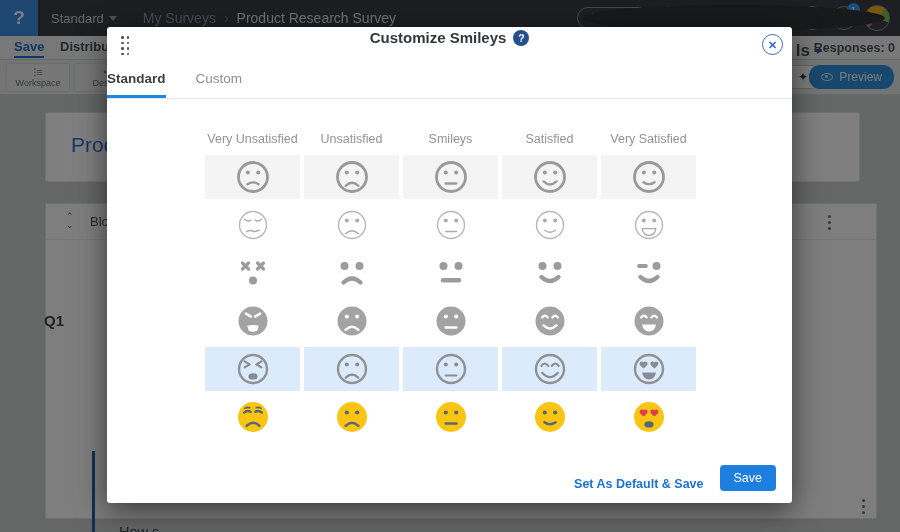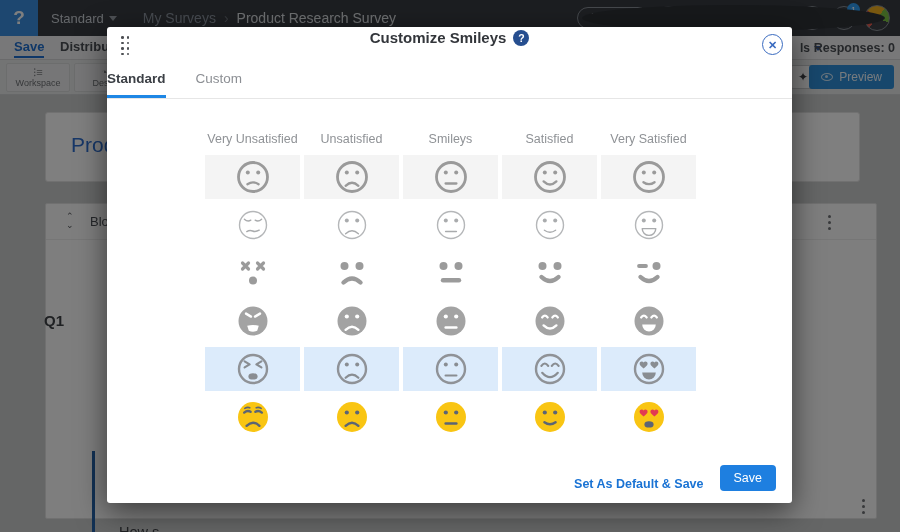--- a/index.html
+++ b/index.html
@@ -20,29 +20,29 @@
   .pill { border:1px solid #8a9098; border-radius:12px; color:#e3e6ea; font-size:12px; padding:3px 11px; display:flex; align-items:center; gap:6px; }
   .circle-btn { width:24px; height:24px; border:1px solid #8a9098; border-radius:50%; display:flex; align-items:center; justify-content:center; color:#d9dde2; font-size:12px; position:relative; }
   .upgrade { background:var(--upgrade-gold); color:#6e5607; font-weight:bold; font-size:12px; border-radius:3px; padding:4px 13px; }
   .badge { position:absolute; top:-4px; right:-5px; background:#2f9df2; color:#fff; border-radius:50%; width:13px; height:13px; font-size:9px; display:flex; align-items:center; justify-content:center; }
   .avatar { width:26px; height:26px; border-radius:50%; background:conic-gradient(from 220deg, #e05a4e 0 25%, #f2b01e 0 50%, #7ac142 0 70%, #3c4046 0); border:1px solid #8a9098; }
   .avatar .hole { position:absolute; inset:5px; border-radius:50%; background:#2e3237; }
 
   .tabbar { position:absolute; left:0; top:36px; width:900px; height:24px; background:#f0f1f2; border-bottom:1px solid #d4d5d7; }
   .tab-edit { position:absolute; left:14px; top:3px; color:#1f6fd0; font-size:13px; font-weight:bold; border-bottom:2px solid #1f6fd0; padding-bottom:2px; }
   .tab-distribute { position:absolute; left:60px; top:3px; color:#4a4e54; font-size:13px; font-weight:bold; }
-  .partial-menu { position:absolute; right:78px; top:5px; color:#4a4e54; font-size:12px; font-weight:bold; display:flex; gap:4px; align-items:center; }
+  .partial-menu { position:absolute; right:78px; top:5px; color:#4a4e54; font-size:17px; font-weight:bold; display:flex; gap:4px; align-items:center; }
   .partial-menu .caret { border-top-color:#35589c; }
   .responses { position:absolute; right:5px; top:5px; color:#4a4e54; font-size:12.5px; font-weight:bold; }
 
   .toolbar { position:absolute; left:0; top:60px; width:900px; height:35px; background:#e7e8e9; border-bottom:1px solid #cfd0d2; }
   .tool-btn { position:absolute; top:3px; height:29px; background:#ededee; border:1px solid #d9dadb; border-radius:2px; display:flex; flex-direction:column; align-items:center; justify-content:center; color:#6e7175; font-size:9px; gap:1px; }
   .tool-icon { font-size:11px; line-height:10px; color:#7c7f83; }
   .wand-btn { position:absolute; right:84px; top:5px; width:26px; height:24px; background:#fbfbfb; border:1px solid #c9cacc; border-radius:3px; display:flex; align-items:center; justify-content:center; font-size:12px; color:#3c3f44; }
-  .preview-btn { position:absolute; right:6px; top:5px; height:24px; background:var(--preview-blue); color:#eef6fd; font-size:12px; border-radius:3px; display:flex; align-items:center; gap:6px; padding:0 12px; }
+  .preview-btn { position:absolute; right:6px; top:5px; height:24px; background:var(--preview-blue); color:#eef6fd; font-size:12px; border-radius:11px; display:flex; align-items:center; gap:6px; padding:0 12px; }
   .eye-ico { width:12px; height:8px; border:1.4px solid #cfe6f8; border-radius:50%; position:relative; }
   .eye-ico::after { content:""; position:absolute; left:3px; top:1.2px; width:3px; height:3px; border-radius:50%; background:#cfe6f8; }
 
   .title-card { position:absolute; left:45px; top:112px; width:815px; height:70px; background:#ffffff; border:1px solid #e2e2e2; border-radius:3px; }
   .survey-title { position:absolute; left:25px; top:20px; color:#2e6fd0; font-size:21px; white-space:nowrap; overflow:hidden; max-width:780px; }
   .section-card { position:absolute; left:45px; top:203px; width:832px; height:316px; background:#fdfdfd; border:1px solid #e0e0e0; border-radius:2px; }
   .block-header { position:absolute; left:0; top:0; width:100%; height:36px; border-bottom:1px solid #ececec; }
   .collapse-ico { position:absolute; left:20px; top:8px; color:#55585d; font-size:9px; line-height:9px; text-align:center; }
   .block-label { position:absolute; left:44px; top:10px; color:#4a4e54; font-size:13px; }
   .kebab { position:absolute; width:4px; display:flex; flex-direction:column; gap:3px; }

